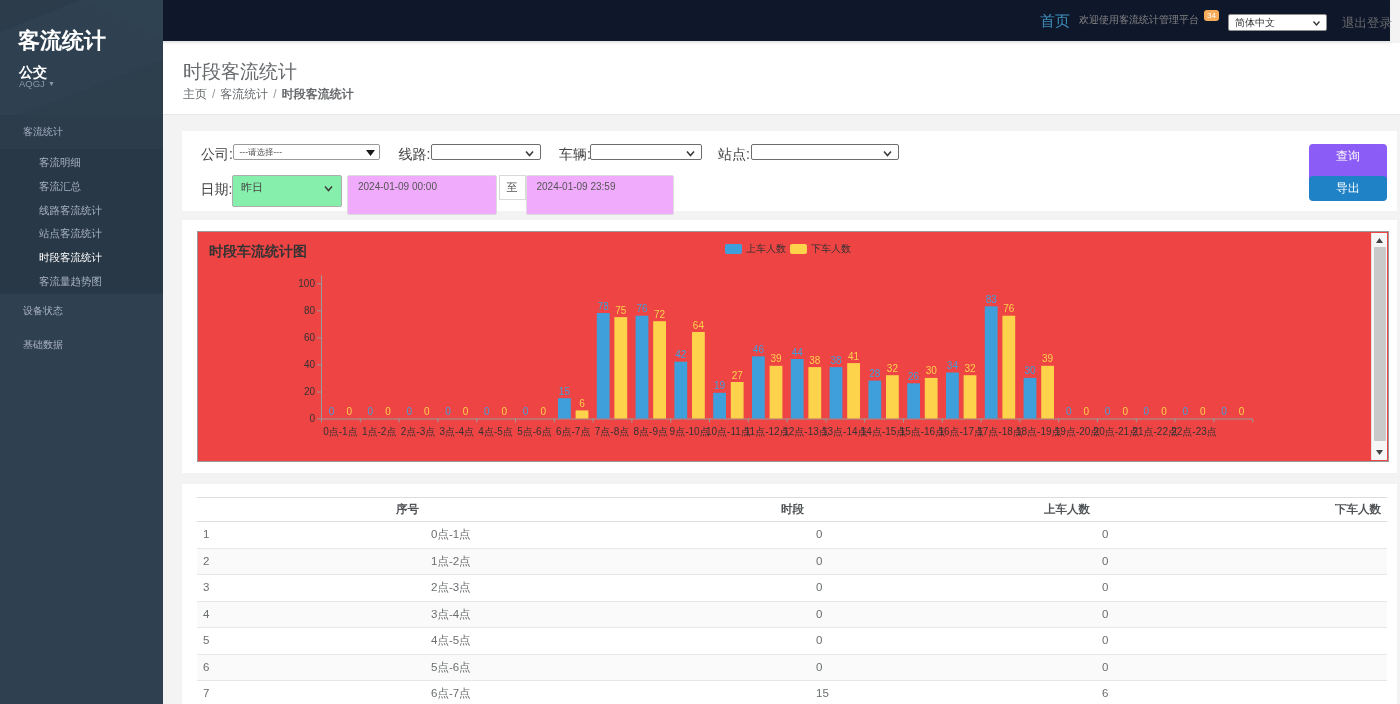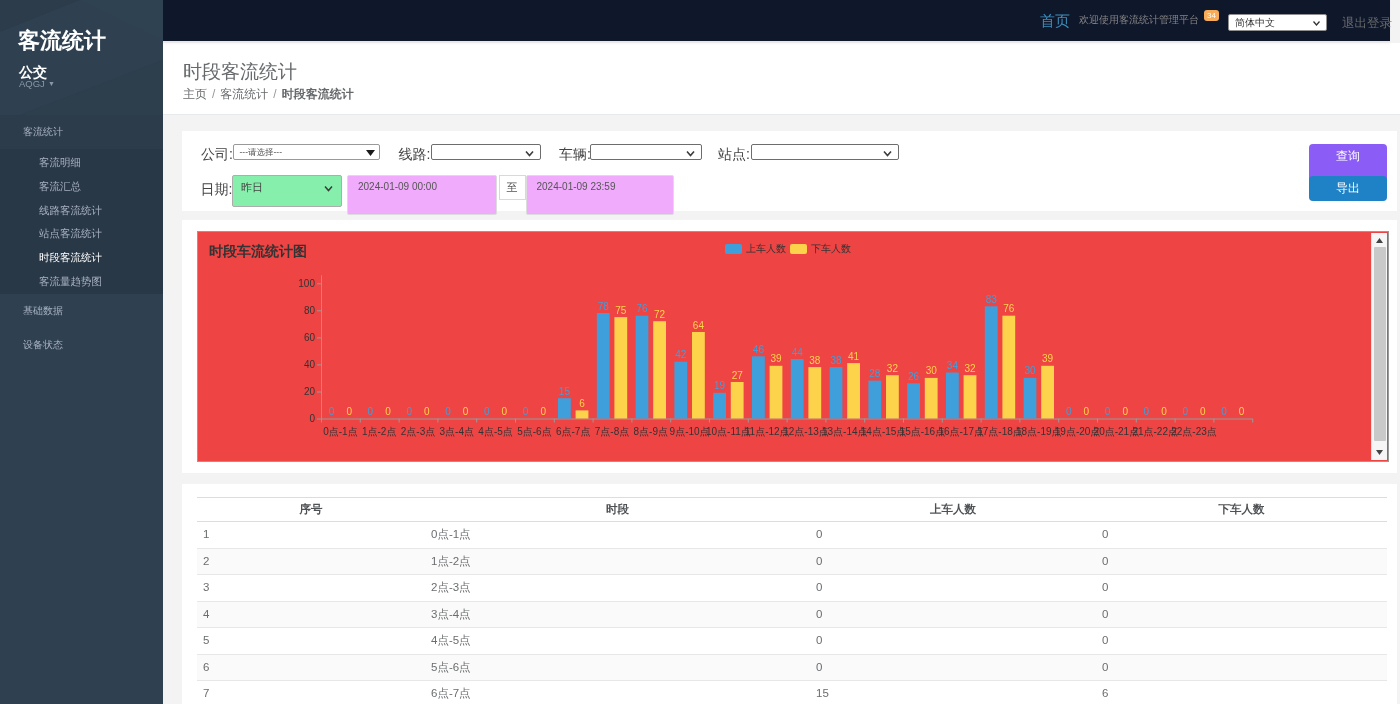--- a/index.html
+++ b/index.html
@@ -44,21 +44,21 @@
 .ctitle{position:absolute;left:11px;top:10.5px;font-size:14px;font-weight:bold;color:#333}
 .lgd{position:absolute;top:12px;height:10px}
 .lgd .sw{display:inline-block;width:17px;height:10px;border-radius:2px;vertical-align:top}
 .lgd .lt{display:inline-block;font-size:10px;color:#333;vertical-align:top;margin-left:4px;line-height:10.5px}
 #sbar{position:absolute;right:1px;top:1px;width:16px;height:227px;background:#f6f6f6;border-left:1px solid #e2e2e2}
 #sbar .arr{position:absolute;left:0;width:15px;height:15px;background:#f6f6f6}
 #sbar .arr svg{position:absolute;left:4px;top:5px}
 #sbar .thumb{position:absolute;left:2px;top:14px;width:12px;height:194px;background:#c9c9c9;border-radius:1px}
 #tpanel{top:484px;height:220px}
 table{border-collapse:collapse;width:1190px;margin:13px 0 0 15px;font-size:11.5px;color:#6a6d6f;table-layout:fixed}
-th{font-weight:bold;text-align:center;padding:5px 6px;border-top:1px solid #ddd;border-bottom:1px solid #ddd;line-height:13px;color:#4f5255}
+th{font-weight:bold;text-align:right;padding:5px 6px;border-top:1px solid #ddd;border-bottom:1px solid #ddd;line-height:13px;color:#4f5255}
 td{padding:6px 6px;border-bottom:1px solid #e7e7e7;line-height:13.5px}
 tr.alt td{background:#fafafa}
 </style></head>
 <body>
 <div id="sidebar">
   <div id="navhead">
     <svg width="163" height="115" viewBox="0 0 163 115">
         <rect width="163" height="115" fill="#2f4050"></rect>
         <polygon points="0,0 80,0 0,32" fill="#2c3c4b"></polygon>
         <polygon points="80,0 163,0 163,60 20,115 0,115 0,32" fill="#30435346" opacity="0.9"></polygon>
@@ -71,22 +71,22 @@
   </div>
   <div class="mparent">客流统计</div>
   <div class="msub">
       <div class="sub">客流明细</div>
       <div class="sub">客流汇总</div>
       <div class="sub">线路客流统计</div>
       <div class="sub">站点客流统计</div>
       <div class="sub cur">时段客流统计</div>
       <div class="sub">客流量趋势图</div>
     </div>
+  <div class="mtop">设备状态</div>
   <div class="mtop">基础数据</div>
-  <div class="mtop">设备状态</div>
 </div>
 <div id="topbar">
   <div class="homelnk">首页</div>
   <div class="welcome">欢迎使用客流统计管理平台</div>
   <div class="badge34">34</div>
   <div class="langsel">简体中文<svg width="9" height="9" viewBox="0 0 9 9">
         <polyline points="1.5,2.5 4.5,6 7.5,2.5" fill="none" stroke="#333" stroke-width="1.3"></polyline>
       </svg></div>
   <div class="logout">退出登录</div>
 </div>

